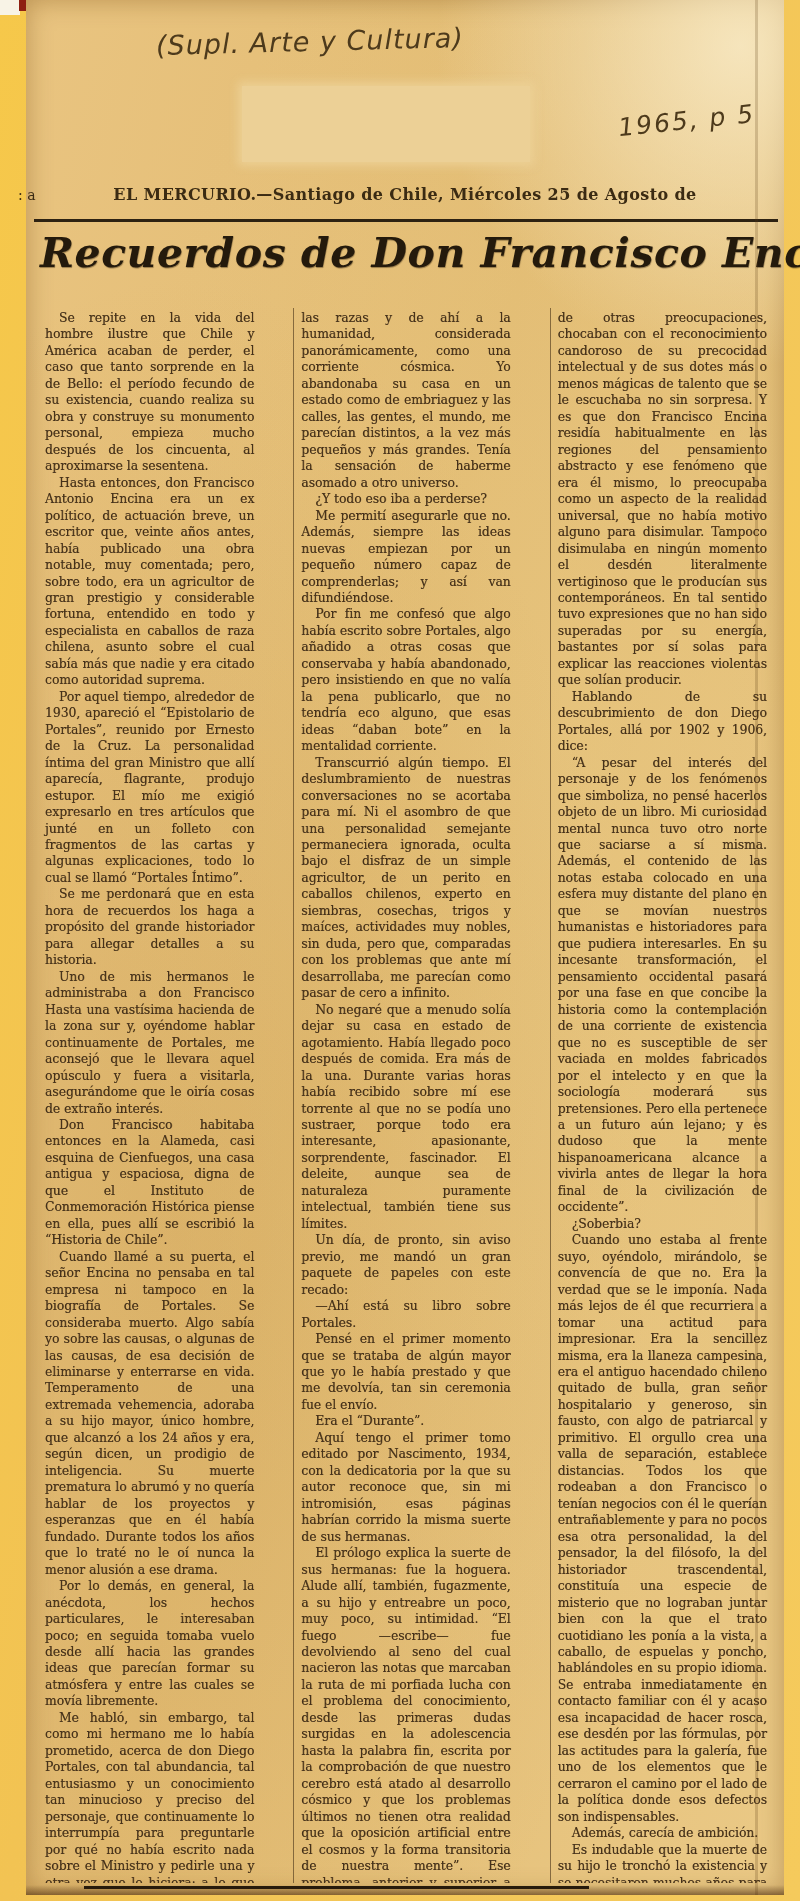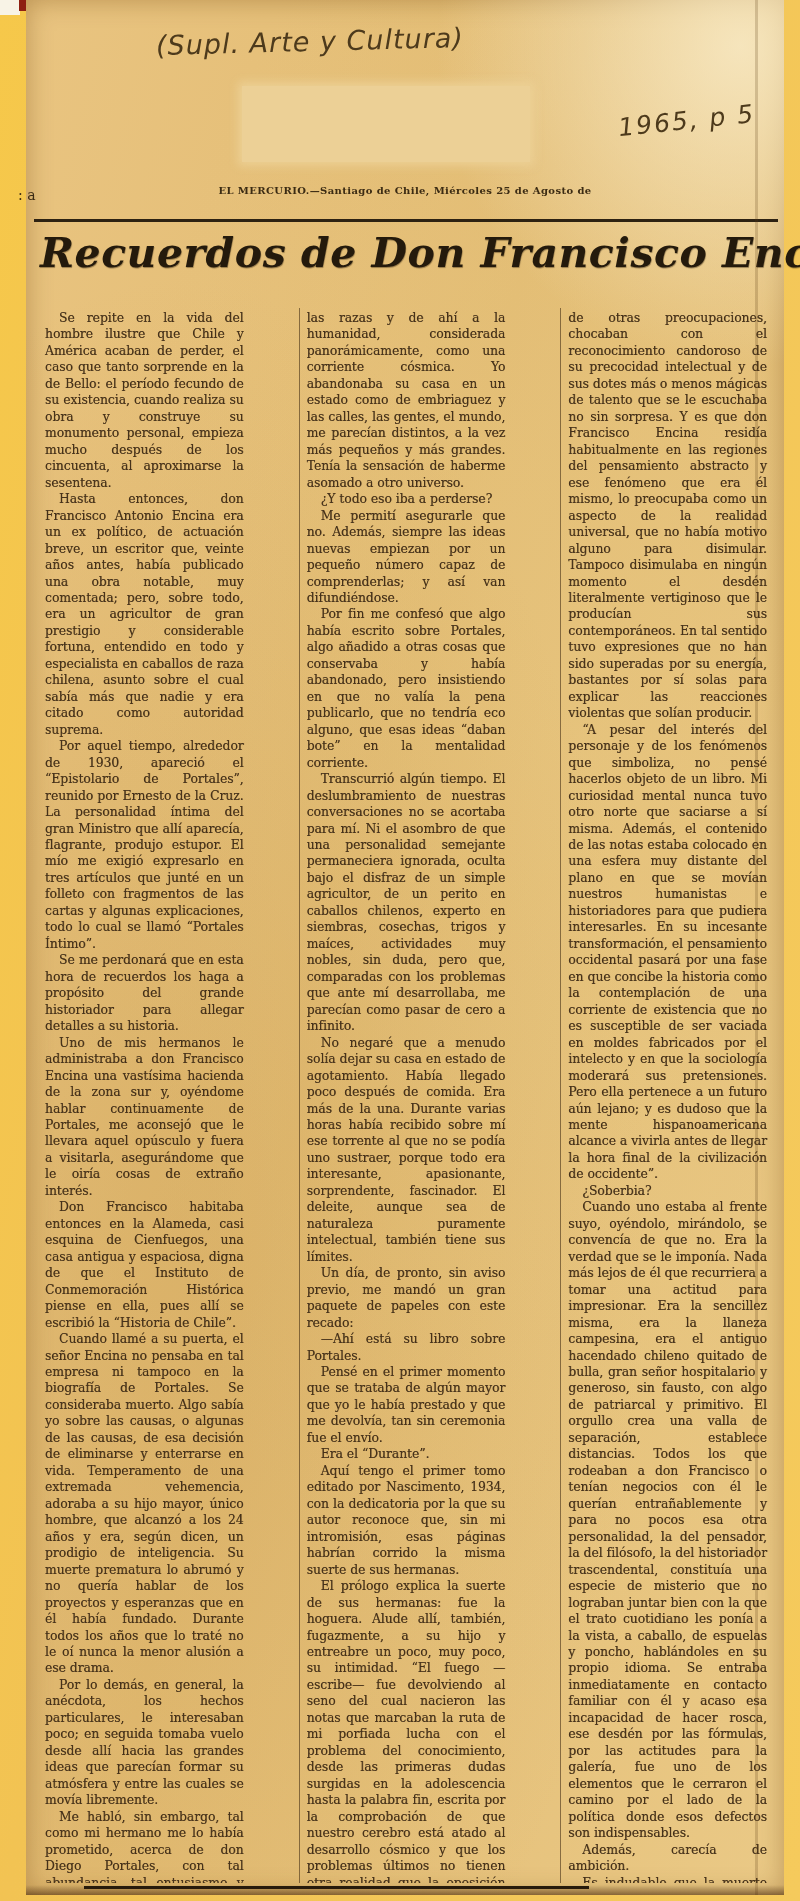--- a/index.html
+++ b/index.html
@@ -49,34 +49,34 @@
   .hand-year { left:592px; top:106px; font-size:25px; letter-spacing:2px; transform:rotate(-6deg); }
   .blank-box {
     position:absolute; left:216px; top:86px; width:288px; height:76px;
     background:#ecd096; box-shadow:0 0 9px 4px rgba(236,208,150,.9);
   }
   
   .masthead-row { position:absolute; left:0; right:0; top:185px; height:20px; }
   .masthead-left { position:absolute; left:-8px; top:2px; font-size:14px; color:#3c2c14; }
   .masthead-text {
     position:absolute; left:0; right:0; text-align:center;
-    font-size:10px; letter-spacing:.4px; color:#3b2b13; font-weight:bold;
+    font-size:16px; letter-spacing:.4px; color:#3b2b13; font-weight:bold;
   }
   .head-rule { position:absolute; left:8px; right:6px; top:219px; height:3px; background:#2d2212; }
   
   .headline {
     position:absolute; left:14px; top:229px; right:6px;
     font-size:41px; font-weight:bold; font-style:italic;
     color:#241a0c; letter-spacing:.5px; white-space:nowrap;
     text-shadow:.5px .5px .8px rgba(40,25,8,.4);
   }
   
   .columns {
     position:absolute; left:12px; right:10px; top:308px; bottom:12px;
-    display:flex; gap:16px; overflow:hidden;justify-content:center;
+    display:flex; gap:0; overflow:hidden;justify-content:center;
   }
   .col {
     flex:1 1 0; overflow:hidden;
     font-size:12.3px; line-height:1.34; text-align:justify;
     color:#45311a; padding:2px 7px 0 7px;
     text-shadow:.35px .35px .45px rgba(74,52,24,.55);
     hyphens:auto; -webkit-hyphens:auto;
   }
   .col + .col { border-left:1px solid rgba(55,35,12,.55);margin-left:32px; }
   .col p { text-indent:14px; margin:0; }
@@ -108,21 +108,21 @@
 
   <div class="headline">Recuerdos de Don Francisco Encina</div>
 
   <div class="columns">
     <div class="col">
       <div class="cols-body">
           <p>Se repite en la vida del hombre ilustre que Chile y América acaban de perder, el caso que tanto sorprende en la de Bello: el período fecundo de su existencia, cuando realiza su obra y construye su monumento personal, empieza mucho después de los cincuenta, al aproximarse la sesentena.</p>
           <p>Hasta entonces, don Francisco Antonio Encina era un ex político, de actuación breve, un escritor que, veinte años antes, había publicado una obra notable, muy comentada; pero, sobre todo, era un agricultor de gran prestigio y considerable fortuna, entendido en todo y especialista en caballos de raza chilena, asunto sobre el cual sabía más que nadie y era citado como autoridad suprema.</p>
           <p>Por aquel tiempo, alrededor de 1930, apareció el “Epistolario de Portales”, reunido por Ernesto de la Cruz. La personalidad íntima del gran Ministro que allí aparecía, flagrante, produjo estupor. El mío me exigió expresarlo en tres artículos que junté en un folleto con fragmentos de las cartas y algunas explicaciones, todo lo cual se llamó “Portales Íntimo”.</p>
           <p>Se me perdonará que en esta hora de recuerdos los haga a propósito del grande historiador para allegar detalles a su historia.</p>
-          <p>Uno de mis hermanos le administraba a don Francisco Encina una vastísima hacienda de la zona sur y, oyéndome hablar continuamente de Portales, me aconsejó que le llevara aquel opúsculo y fuera a visitarla, asegurándome que le oiría cosas de extraño interés.</p>
+          <p>Uno de mis hermanos le administraba a don Francisco Hasta una vastísima hacienda de la zona sur y, oyéndome hablar continuamente de Portales, me aconsejó que le llevara aquel opúsculo y fuera a visitarla, asegurándome que le oiría cosas de extraño interés.</p>
           <p>Don Francisco habitaba entonces en la Alameda, casi esquina de Cienfuegos, una casa antigua y espaciosa, digna de que el Instituto de Conmemoración Histórica piense en ella, pues allí se escribió la “Historia de Chile”.</p>
           <p>Cuando llamé a su puerta, el señor Encina no pensaba en tal empresa ni tampoco en la biografía de Portales. Se consideraba muerto. Algo sabía yo sobre las causas, o algunas de las causas, de esa decisión de eliminarse y enterrarse en vida. Temperamento de una extremada vehemencia, adoraba a su hijo mayor, único hombre, que alcanzó a los 24 años y era, según dicen, un prodigio de inteligencia. Su muerte prematura lo abrumó y no quería hablar de los proyectos y esperanzas que en él había fundado. Durante todos los años que lo traté no le oí nunca la menor alusión a ese drama.</p>
           <p>Por lo demás, en general, la anécdota, los hechos particulares, le interesaban poco; en seguida tomaba vuelo desde allí hacia las grandes ideas que parecían formar su atmósfera y entre las cuales se movía libremente.</p>
           <p>Me habló, sin embargo, tal como mi hermano me lo había prometido, acerca de don Diego Portales, con tal abundancia, tal entusiasmo y un conocimiento tan minucioso y preciso del personaje, que continuamente lo interrumpía para preguntarle por qué no había escrito nada sobre el Ministro y pedirle una y otra vez que lo hiciera; a lo que él replicaba con evasivas, con encogimientos de hombros o disculpas diferentes.</p>
           <p>Yo insistía. Lo encontraba imperdonable. Porque si el espectáculo de don Diego Portales de puertas adentro me había causado estupor, el de don Francisco Encina me tenía simplemente maravillado. Nunca había tratado de cerca a un hombre de tanto talento, de una inteligencia tan profunda, maciza y, por decirlo así, suculenta. Era como recibir en la cara un torrente de inteligencia pura, sensible, palpable. De la historia pasaba a las ciencias, de las ciencias a la filosofía, se interesaba por los vericuetos psicológicos, elevándose del individuo a los pueblos, de los pueblos a</p>
         </div>
     </div>
     <div class="col col-cont">
       <div class="cols-body">
           <p>las razas y de ahí a la humanidad, considerada panorámicamente, como una corriente cósmica. Yo abandonaba su casa en un estado como de embriaguez y las calles, las gentes, el mundo, me parecían distintos, a la vez más pequeños y más grandes. Tenía la sensación de haberme asomado a otro universo.</p>
@@ -137,20 +137,21 @@
           <p>Era el “Durante”.</p>
           <p>Aquí tengo el primer tomo editado por Nascimento, 1934, con la dedicatoria por la que su autor reconoce que, sin mi intromisión, esas páginas habrían corrido la misma suerte de sus hermanas.</p>
           <p>El prólogo explica la suerte de sus hermanas: fue la hoguera. Alude allí, también, fugazmente, a su hijo y entreabre un poco, muy poco, su intimidad. “El fuego —escribe— fue devolviendo al seno del cual nacieron las notas que marcaban la ruta de mi porfiada lucha con el problema del conocimiento, desde las primeras dudas surgidas en la adolescencia hasta la palabra fin, escrita por la comprobación de que nuestro cerebro está atado al desarrollo cósmico y que los problemas últimos no tienen otra realidad que la oposición artificial entre el cosmos y la forma transitoria de nuestra mente”. Ese problema, anterior y superior a todos, la naturaleza de nuestro conocimiento, la posibilidad o imposibilidad de que sepamos algo del mundo exterior, y si éste existe en realidad, eran para don Francisco Encina cuestiones previas que no olvidaba nunca y contra las cuales se estrelló siempre.</p>
           <p>De ahí un sentimiento que causará extrañeza a quienes lo miraban superficialmente: la humildad.</p>
           <p>Yo pude experimentarla.</p>
         </div>
     </div>
     <div class="col col-cont">
       <div class="cols-body">
           <p>de otras preocupaciones, chocaban con el reconocimiento candoroso de su precocidad intelectual y de sus dotes más o menos mágicas de talento que se le escuchaba no sin sorpresa. Y es que don Francisco Encina residía habitualmente en las regiones del pensamiento abstracto y ese fenómeno que era él mismo, lo preocupaba como un aspecto de la realidad universal, que no había motivo alguno para disimular. Tampoco disimulaba en ningún momento el desdén literalmente vertiginoso que le producían sus contemporáneos. En tal sentido tuvo expresiones que no han sido superadas por su energía, bastantes por sí solas para explicar las reacciones violentas que solían producir.</p>
+          <p>Hablando de su descubrimiento de don Diego Portales, allá por 1902 y 1906, dice:</p>
           <p>“A pesar del interés del personaje y de los fenómenos que simboliza, no pensé hacerlos objeto de un libro. Mi curiosidad mental nunca tuvo otro norte que saciarse a sí misma. Además, el contenido de las notas estaba colocado en una esfera muy distante del plano en que se movían nuestros humanistas e historiadores para que pudiera interesarles. En su incesante transformación, el pensamiento occidental pasará por una fase en que concibe la historia como la contemplación de una corriente de existencia que no es susceptible de ser vaciada en moldes fabricados por el intelecto y en que la sociología moderará sus pretensiones. Pero ella pertenece a un futuro aún lejano; y es dudoso que la mente hispanoamericana alcance a vivirla antes de llegar la hora final de la civilización de occidente”.</p>
           <p>¿Soberbia?</p>
           <p>Cuando uno estaba al frente suyo, oyéndolo, mirándolo, se convencía de que no. Era la verdad que se le imponía. Nada más lejos de él que recurriera a tomar una actitud para impresionar. Era la sencillez misma, era la llaneza campesina, era el antiguo hacendado chileno quitado de bulla, gran señor hospitalario y generoso, sin fausto, con algo de patriarcal y primitivo. El orgullo crea una valla de separación, establece distancias. Todos los que rodeaban a don Francisco o tenían negocios con él le querían entrañablemente y para no pocos esa otra personalidad, la del pensador, la del filósofo, la del historiador trascendental, constituía una especie de misterio que no lograban juntar bien con la que el trato cuotidiano les ponía a la vista, a caballo, de espuelas y poncho, hablándoles en su propio idioma. Se entraba inmediatamente en contacto familiar con él y acaso esa incapacidad de hacer rosca, ese desdén por las fórmulas, por las actitudes para la galería, fue uno de los elementos que le cerraron el camino por el lado de la política donde esos defectos son indispensables.</p>
           <p>Además, carecía de ambición.</p>
           <p>Es indudable que la muerte de su hijo le tronchó la existencia y se necesitaron muchos años para que aceptara la idea de resucitar. Lo cual muestra, detrás de la figura visible, la ternura, por invisible y disimulada, más conmovedora del hombre íntimo, afectuoso, del corazón viril y apasionado que no cesó de latir bajo la potente máquina del cerebro.</p>
         </div>
 
     </div>
   </div>
 

